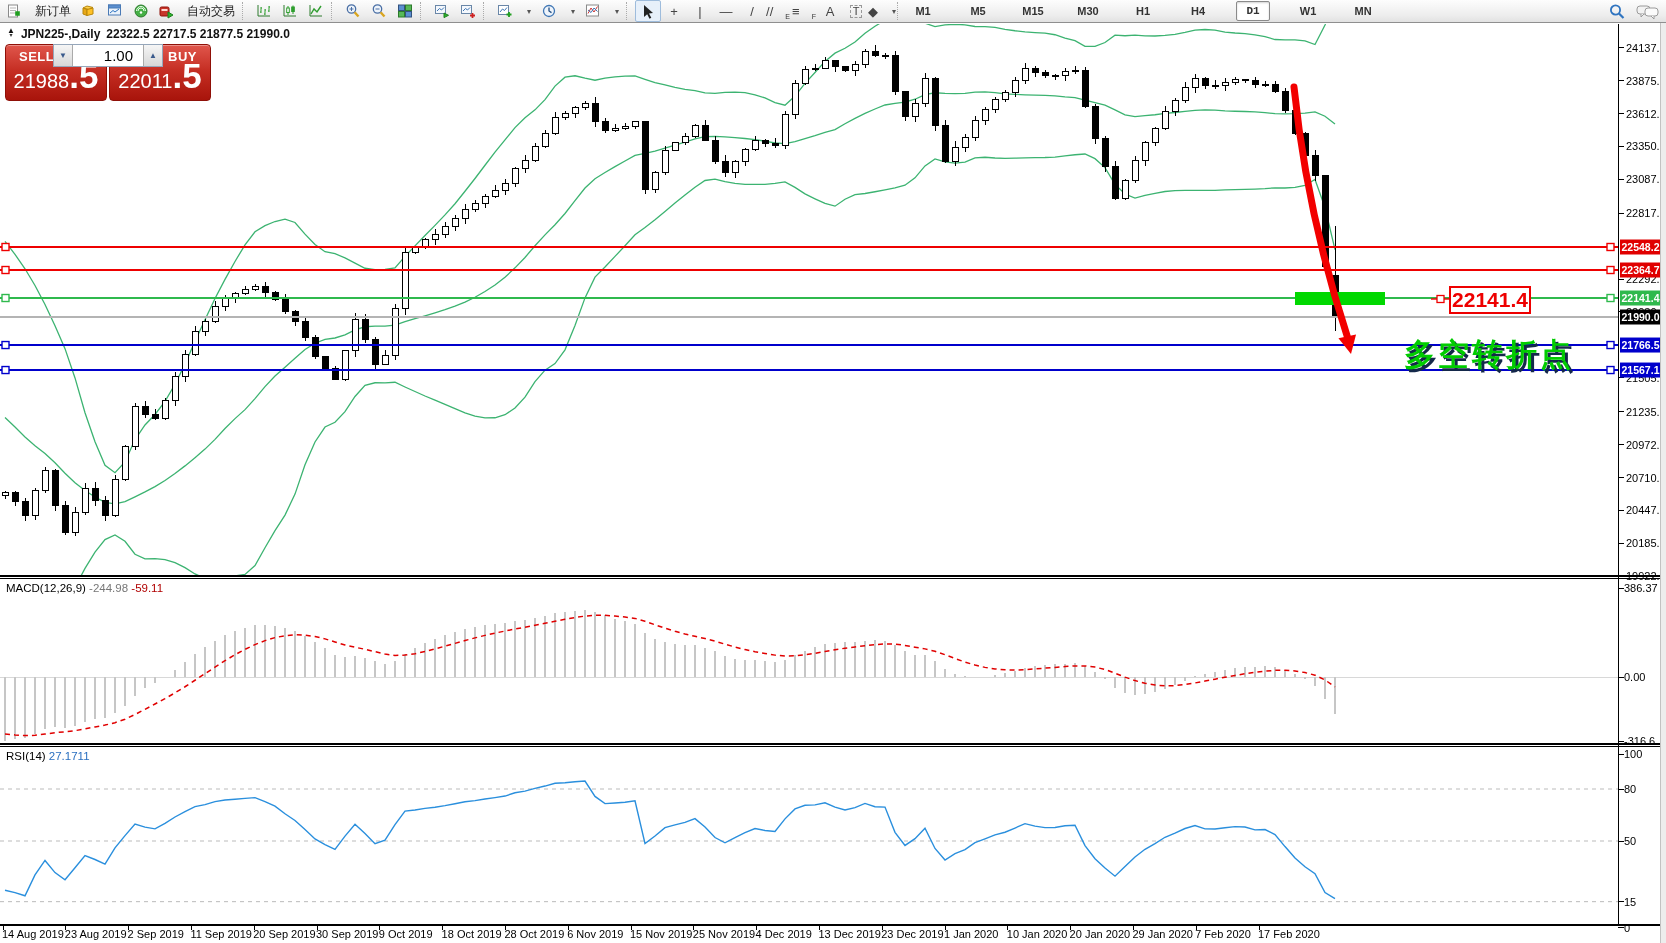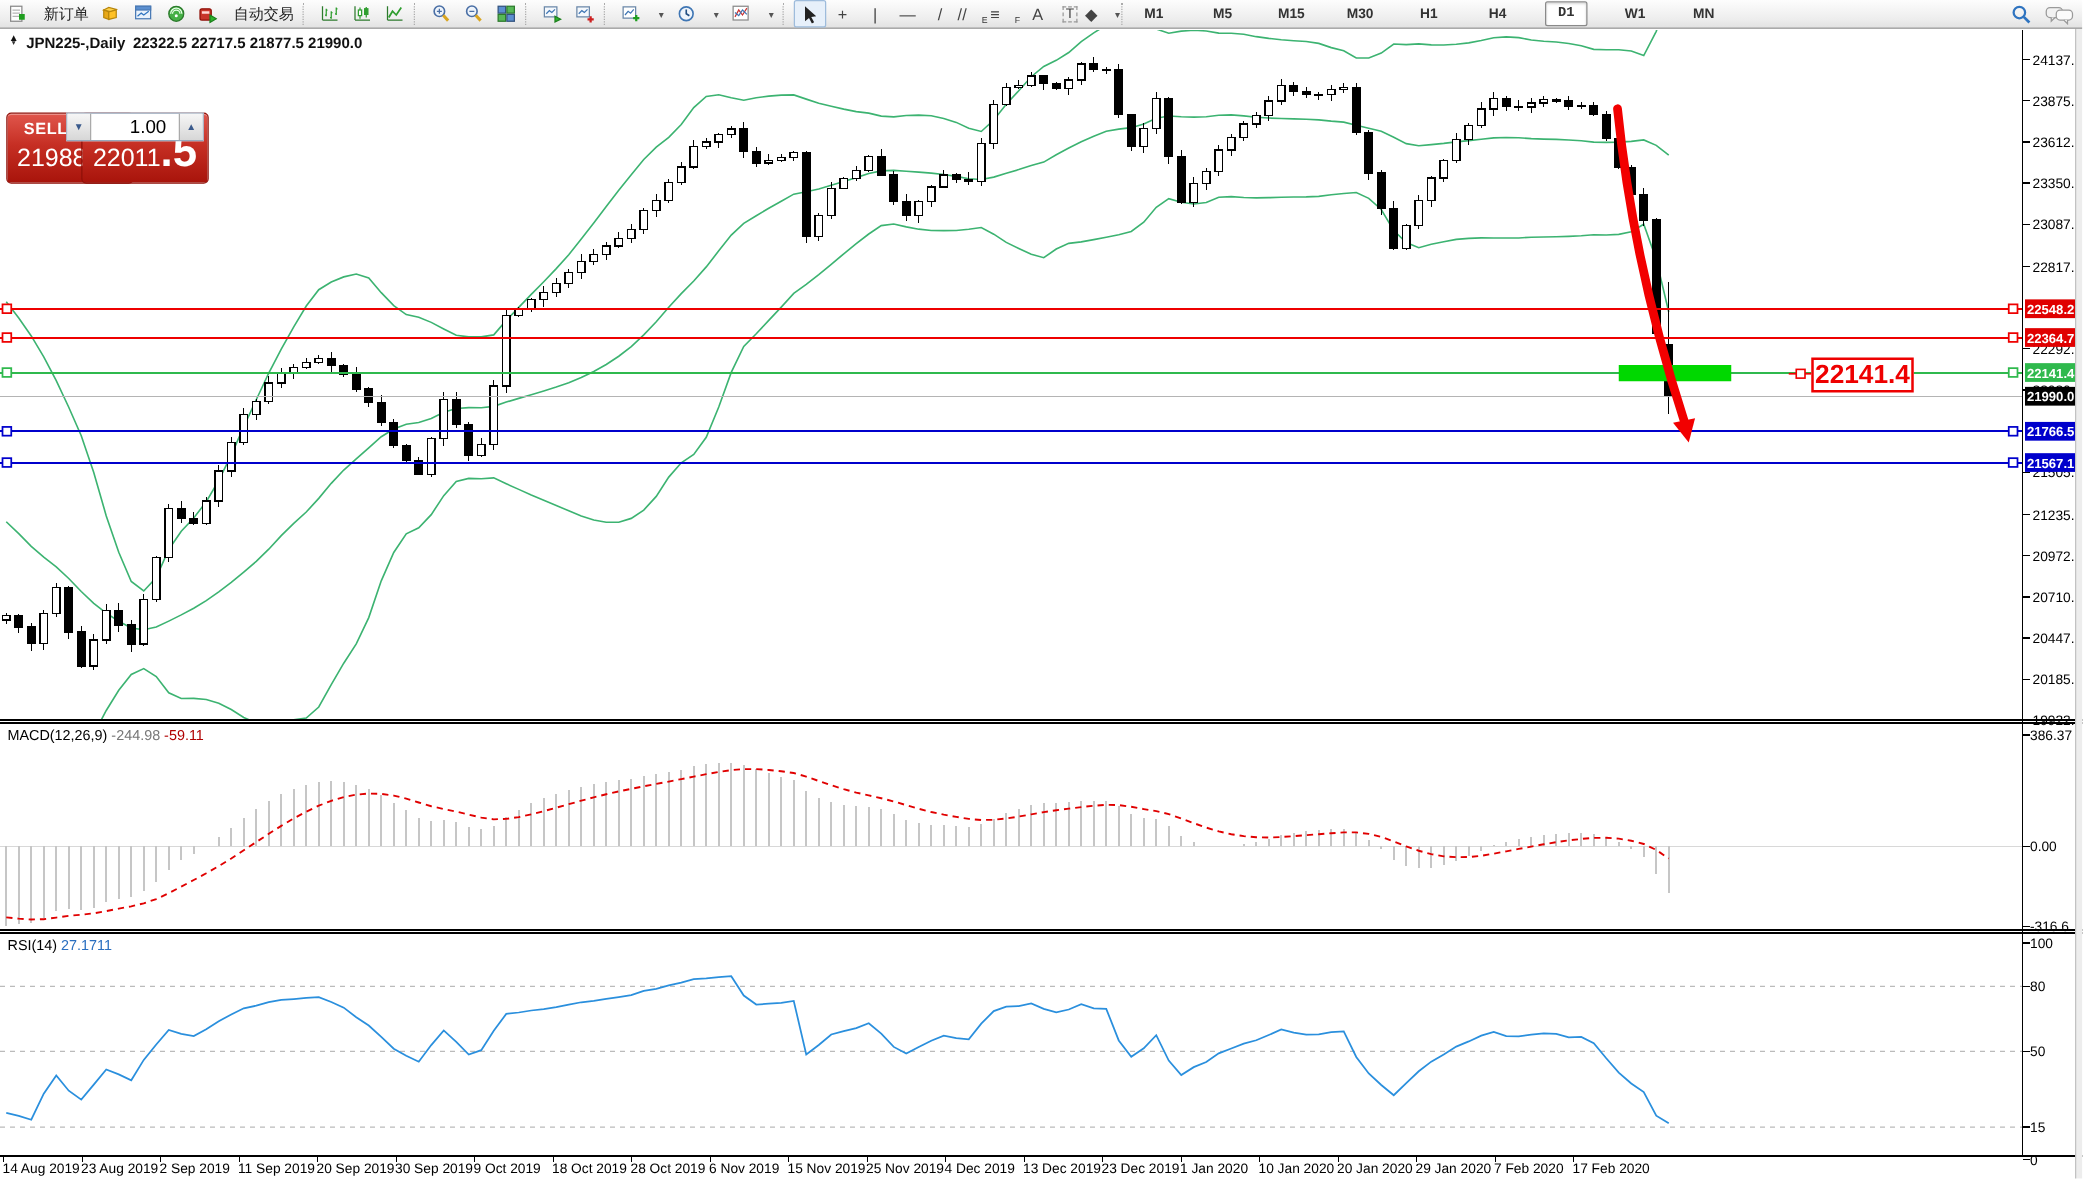--- a/index.html
+++ b/index.html
@@ -23,21 +23,21 @@
   .sep{width:6px;height:18px;margin:0 2px;border-left:1px dotted #ababab;}
   #tb-right{position:absolute;right:6px;top:1px;display:flex;gap:10px;align-items:center;height:21px;}
 
   
   #chart-svg{position:absolute;left:0;top:0;z-index:1;}
   #chart-title{position:absolute;left:7px;top:27px;z-index:5;display:flex;align-items:flex-start;gap:6px;
     font-size:12px;font-weight:bold;color:#111;}
   #collapse-marker{display:flex;flex-direction:column;align-items:center;line-height:5px;margin-top:1px;}
   #collapse-marker .up{font-size:8px;} #collapse-marker .dn{font-size:6px;color:#333;}
 
-  #trade-panel{position:absolute;left:5px;top:44px;width:162px;height:57px;z-index:6;margin-top:46px;}
+  #trade-panel{position:absolute;left:5px;top:44px;width:206px;height:57px;z-index:6;}
   .tp-block{position:absolute;top:0;bottom:0;width:100px;border-radius:4px;
     background:linear-gradient(#e0564c,#c62f24 45%,#a8140b);
     border:1px solid #8f1008;box-shadow:inset 0 1px 0 rgba(255,255,255,.35);}
   .tp-left{left:0;} .tp-right{right:0;}
   .tp-word{position:absolute;top:4px;font-size:13px;font-weight:bold;color:#fff;letter-spacing:.5px;}
   .tp-left .tp-word{left:13px;} .tp-right .tp-word{right:13px;padding-left:16px;}
   .tp-price{position:absolute;bottom:2px;width:100%;text-align:center;color:#fff;line-height:30px;}
   .tp-price .big{font-size:20px;font-weight:normal;} .tp-price .huge{font-size:35px;font-weight:bold;}
   #tp-vol{position:absolute;left:48px;top:0;width:110px;height:23px;background:#fff;
     border:1px solid #96a7bb;box-sizing:border-box;display:flex;z-index:7;}
@@ -850,15 +850,16 @@
     <div id="tp-vol">
       <div class="spin l">▼</div>
       <div id="vol-value">1.00</div>
       <div class="spin r">▲</div>
     </div>
   </div>
 
   <div id="price-label-box">
     <span>22141.4</span>
   </div>
+  <div id="cn-note">多空转折点</div>
 
   <div id="right-strip"></div>
 </div>
 
 </body></html>

